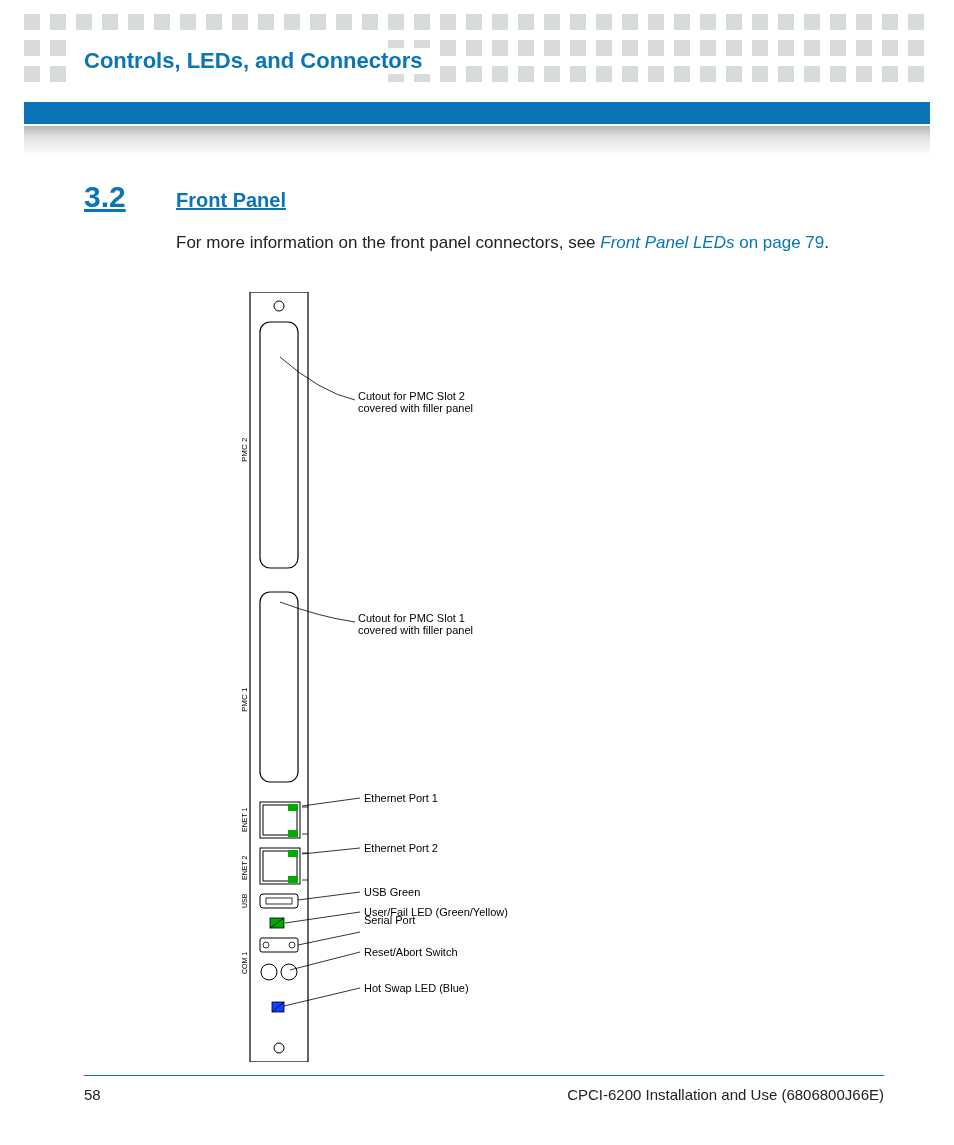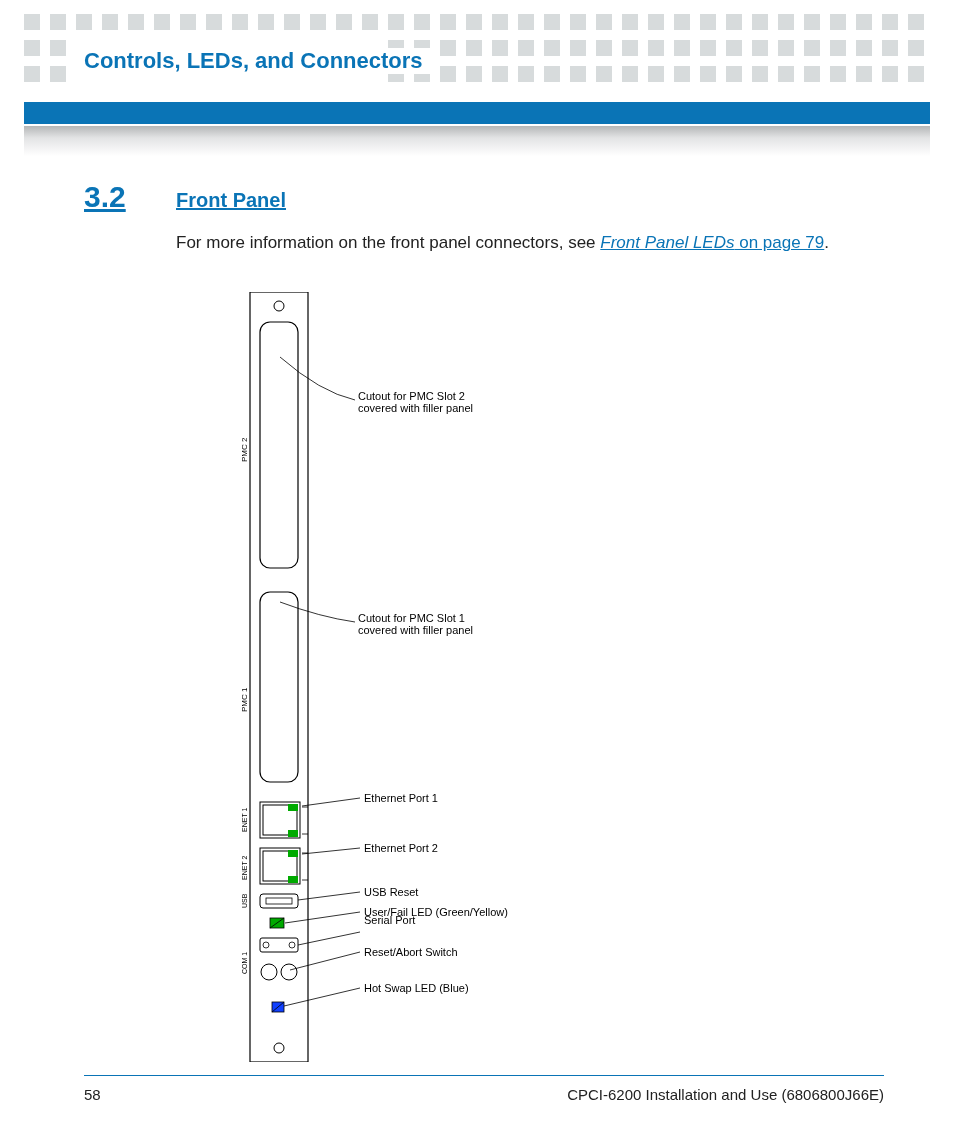--- a/index.html
+++ b/index.html
@@ -62,21 +62,21 @@
     font-family: "Segoe UI", "Myriad Pro", Arial, sans-serif;
     text-decoration: underline;
   }
   .section-heading .num { font-size: 30px; width: 92px; }
   .section-heading .title { font-size: 20px; font-weight: 700; }
   .body-text {
     margin-top: 18px; margin-left: 92px;
     font-size: 17px; line-height: 1.35;
     color: #222;
   }
-  .link { color: #0a74b6; font-style: italic; cursor: pointer; text-decoration: underline; }
+  .link { color: #0a74b6; font-style: italic; cursor: pointer; }
 
   
   .diagram {
     position: absolute;
     left: 230px; top: 292px;
     width: 480px; height: 770px;
     font-family: Arial, sans-serif;
     font-size: 11px;
     color: #000;
   }
@@ -298,21 +298,21 @@
   <div class="callout" style="left:128px; top:98px;">
     <div>Cutout  for PMC Slot 2</div>
     <div>covered with filler panel</div>
   </div>
   <div class="callout" style="left:128px; top:320px;">
     <div>Cutout  for PMC Slot 1</div>
     <div>covered with filler panel</div>
   </div>
   <div class="callout" style="left:134px; top:500px;">Ethernet Port 1</div>
   <div class="callout" style="left:134px; top:550px;">Ethernet Port 2</div>
-  <div class="callout" style="left:134px; top:594px;">USB Reset</div>
+  <div class="callout" style="left:134px; top:594px;">USB Green</div>
   <div class="callout" style="left:134px; top:614px;">User/Fail LED (Green/Yellow)</div>
   <div class="callout" style="left:134px; top:622px;">Serial Port</div>
   <div class="callout" style="left:134px; top:654px;">Reset/Abort Switch</div>
   <div class="callout" style="left:134px; top:690px;text-align:center;">Hot Swap LED (Blue)</div>
 </div>
 
 <div class="footer">
   <div class="footer-rule"></div>
   <div class="footer-row">
     <span>58</span>

